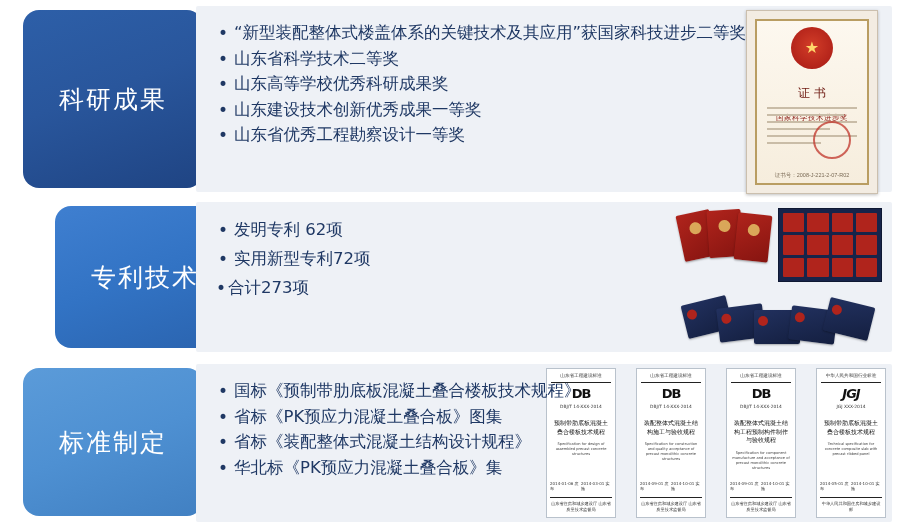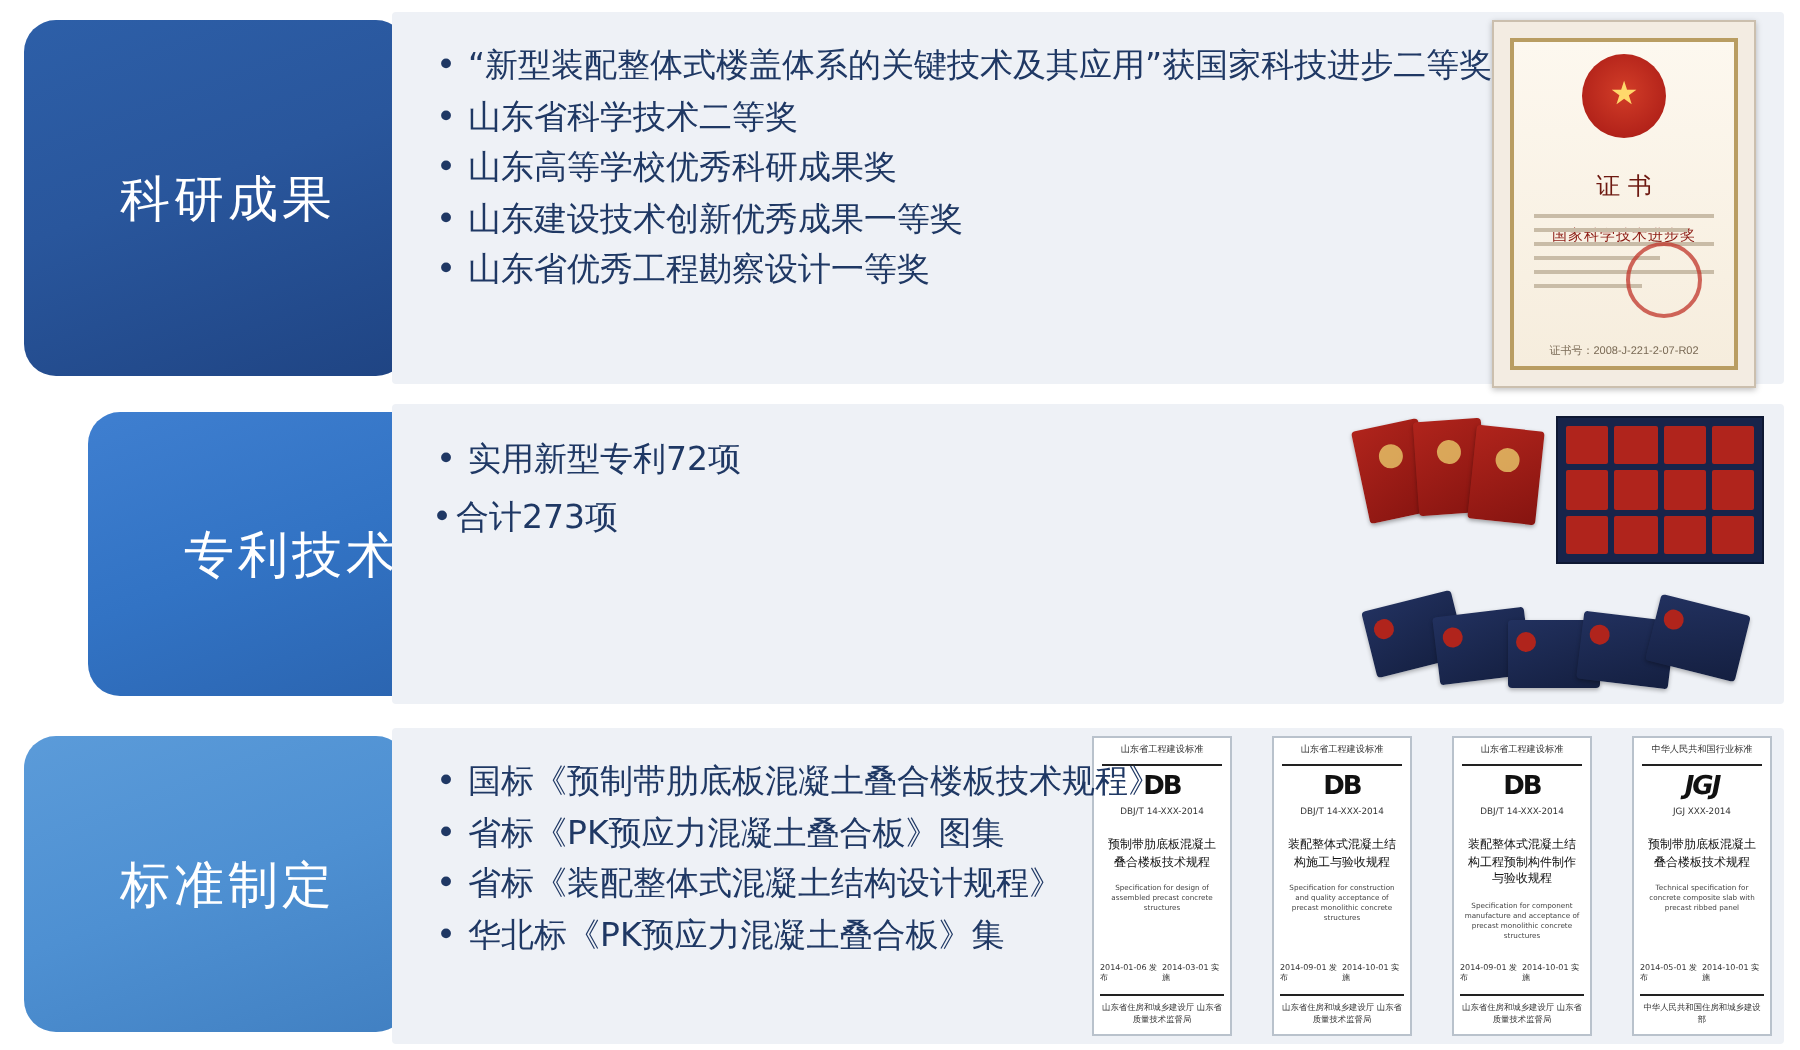--- a/index.html
+++ b/index.html
@@ -24,31 +24,30 @@
     left: 0;
     width: 900px;
   }
   .row-1 { top: 4px;   height: 186px; }
   .row-2 { top: 200px; height: 152px; }
   .row-3 { top: 362px; height: 160px; }
 
   
   .label-block {
     position: absolute;
-    left: 12px;
+    left: 23px;
     width: 180px;
     border-radius: 16px;
     color: #ffffff;
     display: flex;
     align-items: center;
     justify-content: center;
     font-size: 25px;
     letter-spacing: 2px;
     font-family: "DejaVu Sans", "Liberation Sans", sans-serif;
-    padding-left: 12px;
   }
   .label-1 {
     top: 6px;
     height: 178px;
     background: linear-gradient(160deg, #2d5fa8 0%, #29569c 45%, #1f4483 100%);
   }
   .label-2 {
     top: 6px;
     height: 142px;
     background: linear-gradient(160deg, #3f7fd0 0%, #3273c4 50%, #2a63ae 100%);
@@ -382,20 +381,21 @@
       </div>
     </div>
   </div>
 
   <div class="row row-2">
     <div class="label-block label-2">
       <span>专利技术</span>
     </div>
     <div class="content-panel panel-2">
       <ul class="bullets tight">
+        <li>发明专利 62项</li>
         <li>实用新型专利72项</li>
         <li class="nodot">合计273项</li>
       </ul>
 
       <div class="patents">
         <div class="pbook pb1"></div>
         <div class="pbook pb2"></div>
         <div class="pbook pb3"></div>
         <div class="pgrid">
           <i></i>

